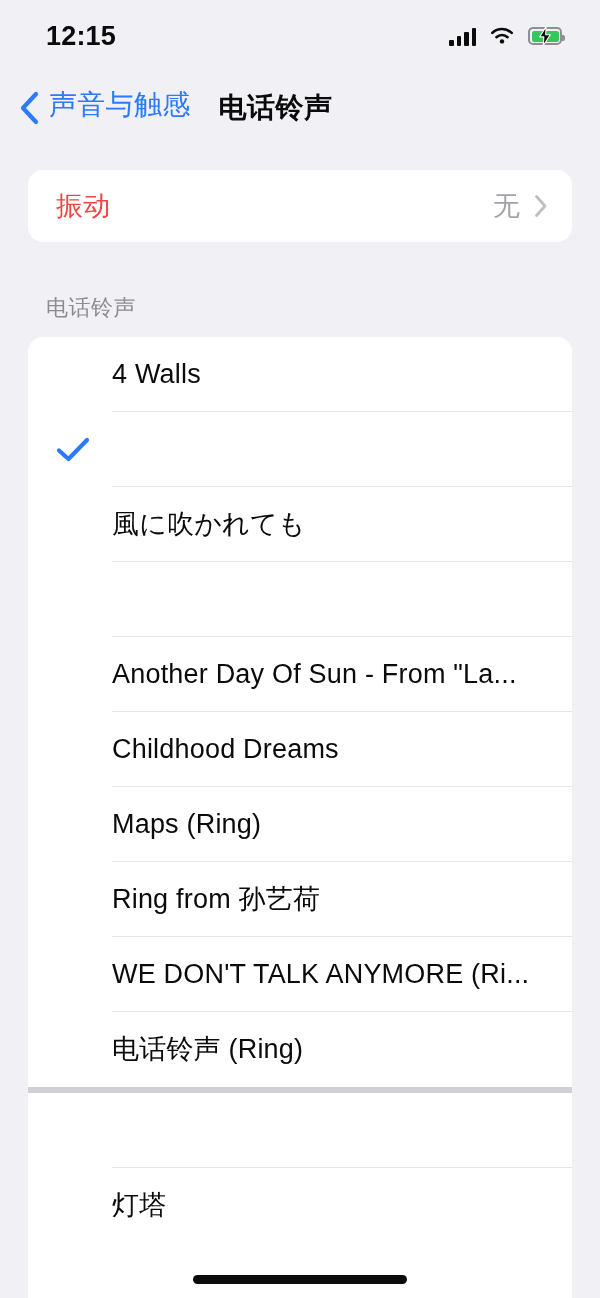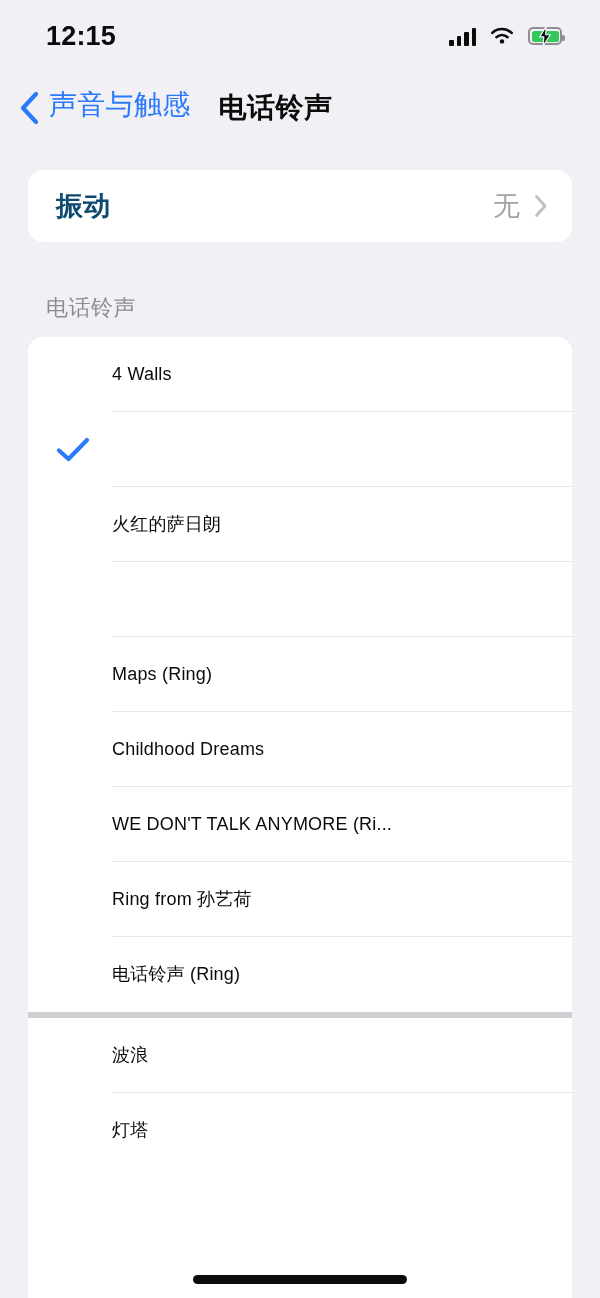--- a/index.html
+++ b/index.html
@@ -71,21 +71,21 @@
   .card {
     position:absolute; left:28px; width:544px;
     background:#ffffff; border-radius:15px; overflow:hidden;
   }
   #vibration-card { top:170px; height:72px; }
 
   .row {
     position:relative; display:flex; align-items:center;
     height:72px; padding-left:28px; padding-right:24px; cursor:pointer;
   }
-  .row-title { font-size:27px; color:#0c4a6e; line-height:1; letter-spacing:0.3px;font-weight:bold; }
+  .row-title { font-size:27px; color:#ef4444; line-height:1; letter-spacing:0.3px; }
   .row-right { margin-left:auto; display:flex; align-items:center; gap:14px; }
   .row-value { font-size:27px; color:#a2a2a8; line-height:1; }
   .row-chevron { width:14px; height:24px; display:block; }
 
   
   .section-header {
     position:absolute; left:46px; top:297px;
     font-size:22px; color:#8b8b91; letter-spacing:0.5px; line-height:1;
   }
 
@@ -96,21 +96,21 @@
   .tone-row {
     position:relative; height:75px; display:flex; align-items:center;
     cursor:pointer; background:#fff;
   }
   .tone-check {
     width:84px; flex:0 0 84px; display:flex; align-items:center;
     justify-content:center; padding-left:6px;
   }
   .check-mark { width:34px; height:26px; display:block; }
   .tone-label {
-    font-size:18px; color:#0b0b0c; line-height:1.25; letter-spacing:0.2px;
+    font-size:27px; color:#0b0b0c; line-height:1.25; letter-spacing:0.2px;
     white-space:nowrap; overflow:hidden; text-overflow:ellipsis;
     padding-right:16px; flex:1 1 auto;
   }
   .tone-row .sep {
     position:absolute; left:84px; right:0; bottom:0;
     height:1.5px; background:#e6e6e8;
   }
 
   .group-divider {
     height:6px; background:#d0d0d4; width:100%;
@@ -187,55 +187,59 @@
         <div class="tone-row">
           <div class="tone-check">
             <svg class="check-mark" viewBox="0 0 34 26">
               <path d="M3 13.5 12.5 22 31 3" stroke="#2b7afc" stroke-width="4.2" fill="none" stroke-linecap="round" stroke-linejoin="round"></path>
             </svg>
           </div>
           <div class="sep"></div>
         </div>
         <div class="tone-row">
           <div class="tone-check"></div>
-          <div class="tone-label">火红的萨日朗</div>
-          <div class="sep"></div>
-        </div>
-        <div class="tone-row">
-          <div class="tone-check"></div>
+          <div class="tone-label">風に吹かれても</div>
+          <div class="sep"></div>
+        </div>
+        <div class="tone-row">
+          <div class="tone-check"></div>
+          <div class="sep"></div>
+        </div>
+        <div class="tone-row">
+          <div class="tone-check"></div>
+          <div class="tone-label">Another Day Of Sun - From "La...</div>
+          <div class="sep"></div>
+        </div>
+        <div class="tone-row">
+          <div class="tone-check"></div>
+          <div class="tone-label">Childhood Dreams</div>
           <div class="sep"></div>
         </div>
         <div class="tone-row">
           <div class="tone-check"></div>
           <div class="tone-label">Maps (Ring)</div>
           <div class="sep"></div>
         </div>
         <div class="tone-row">
           <div class="tone-check"></div>
-          <div class="tone-label">Childhood Dreams</div>
+          <div class="tone-label">Ring from 孙艺荷</div>
           <div class="sep"></div>
         </div>
         <div class="tone-row">
           <div class="tone-check"></div>
           <div class="tone-label">WE DON'T TALK ANYMORE (Ri...</div>
           <div class="sep"></div>
         </div>
-        <div class="tone-row">
-          <div class="tone-check"></div>
-          <div class="tone-label">Ring from 孙艺荷</div>
-          <div class="sep"></div>
-        </div>
         <div class="tone-row no-sep">
           <div class="tone-check"></div>
           <div class="tone-label">电话铃声 (Ring)</div>
         </div>
         <div class="group-divider"></div>
         <div class="tone-row">
           <div class="tone-check"></div>
-          <div class="tone-label">波浪</div>
           <div class="sep"></div>
         </div>
         <div class="tone-row">
           <div class="tone-check"></div>
           <div class="tone-label">灯塔</div>
         </div>
       </div>
   </div>
 
   <div class="home-indicator"></div>

